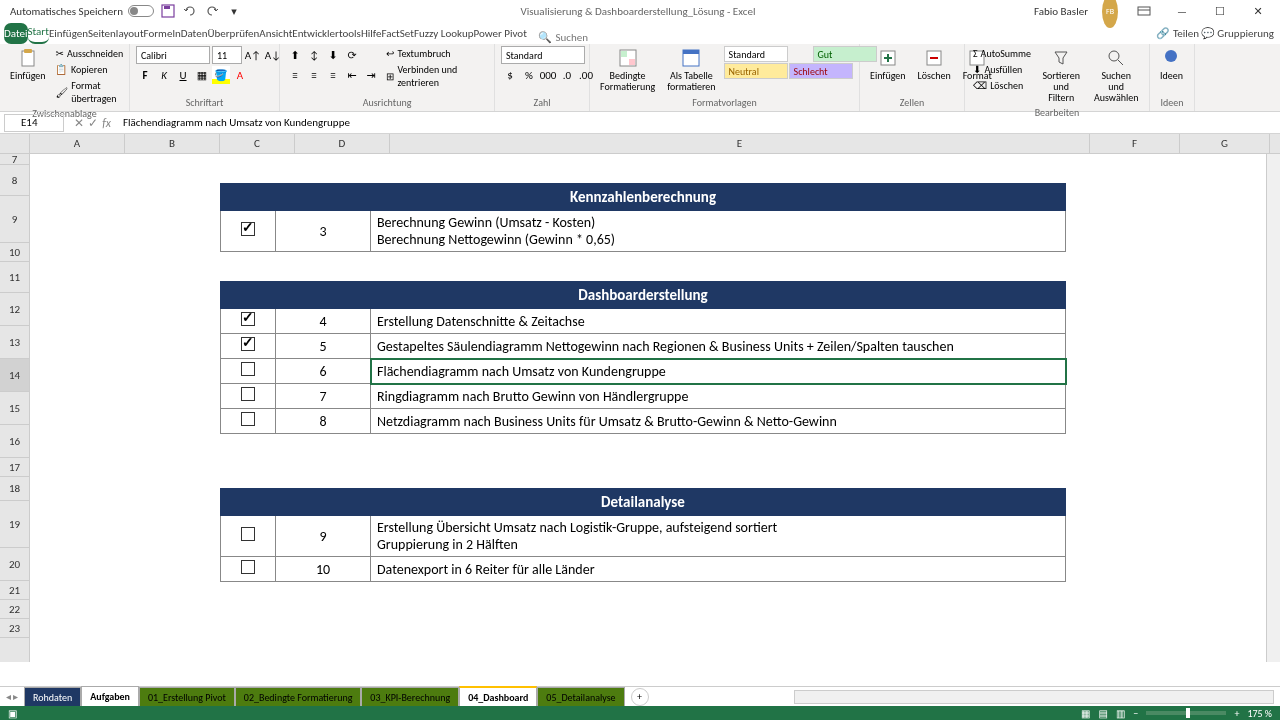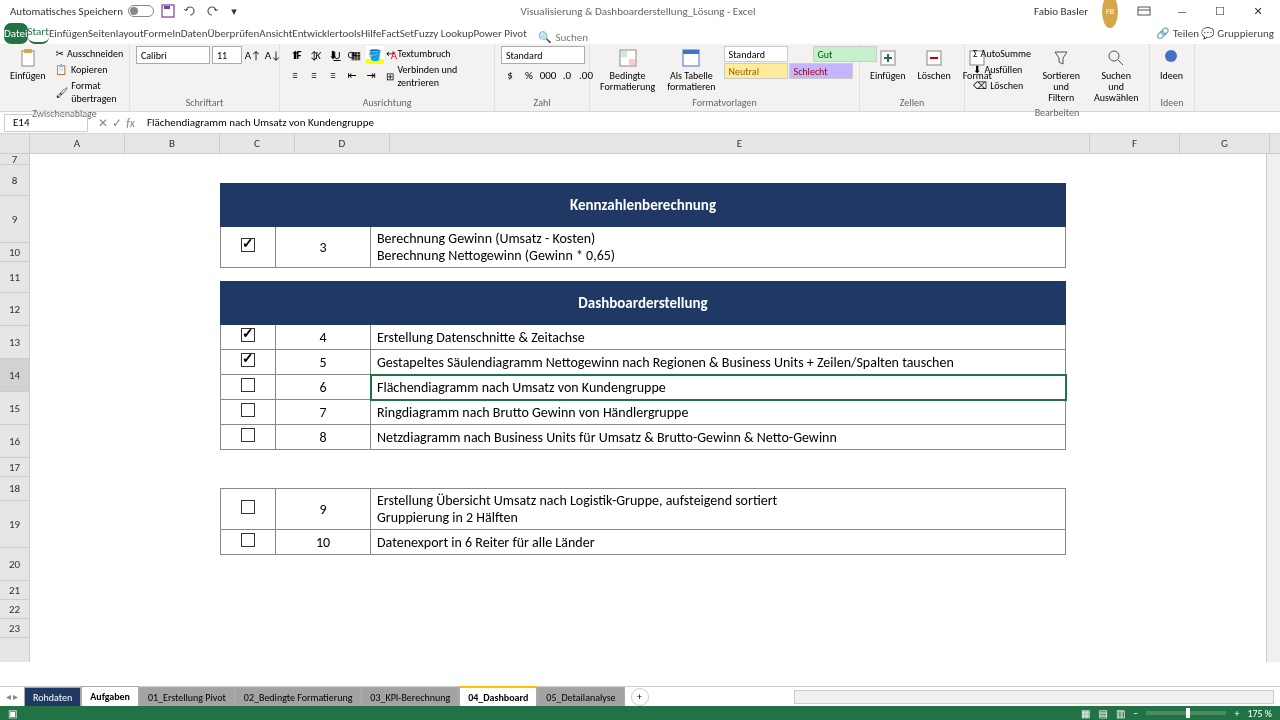--- a/index.html
+++ b/index.html
@@ -40,55 +40,55 @@
 .btn-row { display: flex; gap: 1px; }
 .fbtn { width: 18px; height: 18px; display: flex; align-items: center; justify-content: center; cursor: pointer; font-size: 11px; }
 .style-cell { width: 64px; height: 16px; border: 1px solid #ccc; font-size: 10px; display: flex; align-items: center; padding: 0 4px; }
 .style-standard { background: #fff; }
 .style-neutral { background: #ffeb9c; color: #9c6500; }
 .style-gut { background: #c6efce; color: #006100; margin-left: 24px; }
 .style-schlecht { background: #c4b5fd; color: #9c0006; }
 
 
 .formula-row { height: 22px; display: flex; align-items: center; border-bottom: 1px solid #d4d4d4; background: #fff; }
-.name-box { width: 84px; height: 18px; border: 1px solid #ccc; margin: 0 4px; padding: 0 8px; font-size: 11px; display: flex; align-items: center; }
+.name-box { width: 60px; height: 18px; border: 1px solid #ccc; margin: 0 4px; padding: 0 16px; font-size: 11px; display: flex; align-items: center; }
 .fx-btns { display: flex; gap: 4px; padding: 0 6px; color: #888; }
 .formula-input { flex: 1; padding: 0 6px; font-size: 11px; }
 
 
 .grid-wrap { position: relative; height: 508px; overflow: hidden; display: flex; }
 .row-headers { width: 30px; background: #e6e6e6; border-right: 1px solid #ccc; }
 .col-headers { height: 20px; background: #e6e6e6; display: flex; border-bottom: 1px solid #ccc; }
 .corner { width: 30px; height: 20px; background: #e6e6e6; border-right: 1px solid #ccc; border-bottom: 1px solid #ccc; }
 .ch { border-right: 1px solid #ccc; display: flex; align-items: center; justify-content: center; font-size: 11px; color: #333; }
 .rh { height: 32px; border-bottom: 1px solid #ccc; display: flex; align-items: center; justify-content: center; font-size: 11px; color: #333; }
 .rh.sel { background: #d2d2d2; }
 .cells { position: relative; flex: 1; }
 
 .colA { width: 95px; } .colB { width: 95px; } .colC { width: 75px; } .colD { width: 95px; }
 .colE { width: 700px; } .colF { width: 90px; } .colG { width: 90px; }
 
 
 .tbl { position: absolute; border-collapse: collapse; }
-.hdr-row td { background: #1f3864; color: #fff; font-weight: bold; font-size: 15px; text-align: center; padding: 12px; border: 1px solid #1f3864; }
+.hdr-row td { background: #1f3864; color: #fff; font-weight: bold; font-size: 15px; text-align: center; padding: 4px; border: 1px solid #1f3864; }
 .data-row td { border: 1px solid #888; padding: 3px 6px; font-size: 14px; vertical-align: middle; background: #fff; }
 .check-cell { text-align: center; width: 55px; }
 .num-cell { text-align: center; width: 95px; }
 .txt-cell { width: 695px; text-align: left; }
 .checkbox { width: 14px; height: 14px; border: 1.5px solid #333; display: inline-block; position: relative; }
 .checkbox.checked::after { content: '✓'; position: absolute; left: 0px; top: -4px; font-size: 14px; font-weight: bold; }
 .sel-cell { outline: 2px solid #217346; outline-offset: -1px; }
 
 
 .sheet-bar { position: absolute; bottom: 14px; left: 0; right: 0; height: 20px; background: #fff; display: flex; align-items: center; border-top: 1px solid #ccc; font-size: 10px; }
 .sheet-nav { display: flex; gap: 2px; padding: 0 6px; color: #888; }
 .sheet-tab { padding: 3px 8px; border: 1px solid #aaa; border-bottom: none; cursor: pointer; font-size: 10px; }
 .st-dark { background: #1f3864; color: #fff; }
 .st-act { background: #fff; font-weight: bold; border-bottom: 2px solid #217346; }
-.st-yel { background: #a3a3a3; }
+.st-yel { background: #4d7c0f; }
 .st-yel-act { background: #fff; color: #000; font-weight: bold; border-top: 2px solid #ffc000; }
 .add-sheet { width: 18px; height: 18px; border: 1px solid #ccc; border-radius: 50%; display: flex; align-items: center; justify-content: center; margin-left: 6px; cursor: pointer; }
 .hscroll { margin-left: auto; width: 480px; height: 14px; background: #f0f0f0; border: 1px solid #ccc; position: relative; margin-right: 6px; }
 
 
 .status-bar { position: absolute; bottom: 0; left: 0; right: 0; height: 14px; background: #217346; display: flex; align-items: center; padding: 0 8px; color: #fff; font-size: 10px; }
 .status-right { margin-left: auto; display: flex; align-items: center; gap: 8px; }
 .zoom-slider { width: 80px; height: 4px; background: #4a8a63; position: relative; }
 .zoom-slider::after { content: ''; position: absolute; left: 50%; top: -3px; width: 4px; height: 10px; background: #fff; }
 
@@ -178,21 +178,21 @@
       <div class="small-row">
         <div class="small-item">✂ <span>Ausschneiden</span></div>
         <div class="small-item">📋 <span>Kopieren</span></div>
         <div class="small-item">🖌 <span>Format übertragen</span></div>
       </div>
     </div>
     <div class="rgroup-label">Zwischenablage</div>
   </div>
 
   <div class="rgroup" style="width:150px">
-    <div class="rgroup-body" style="gap:8px">
+    <div class="rgroup-body" style="flex-direction:column;gap:2px">
       <div class="font-sel">
         <div class="font-name">Calibri</div>
         <div class="font-size">11</div>
         <span class="fbtn">A↑</span>
         <span class="fbtn">A↓</span>
       </div>
       <div class="btn-row">
         <span class="fbtn">
             <b>F</b>
           </span>
@@ -429,20 +429,23 @@
       <tr class="data-row">
         <td class="check-cell"><span class="checkbox"></span></td>
         <td class="num-cell">8</td>
         <td class="txt-cell">Netzdiagramm nach Business Units für Umsatz &amp; Brutto-Gewinn &amp; Netto-Gewinn</td>
       </tr>
     </tbody>
       </table>
 
     <table class="tbl" style="left:190px;top:334px">
       <tbody>
+          <tr class="hdr-row">
+            <td colspan="3" style="width:845px">Detailanalyse</td>
+          </tr>
       <tr class="data-row">
         <td class="check-cell"><span class="checkbox"></span></td>
         <td class="num-cell">9</td>
         <td class="txt-cell">
           <div>Erstellung Übersicht Umsatz nach Logistik-Gruppe, aufsteigend sortiert</div>
           <div>Gruppierung in 2 Hälften</div>
         </td>
       </tr>
       <tr class="data-row">
         <td class="check-cell"><span class="checkbox"></span></td>

